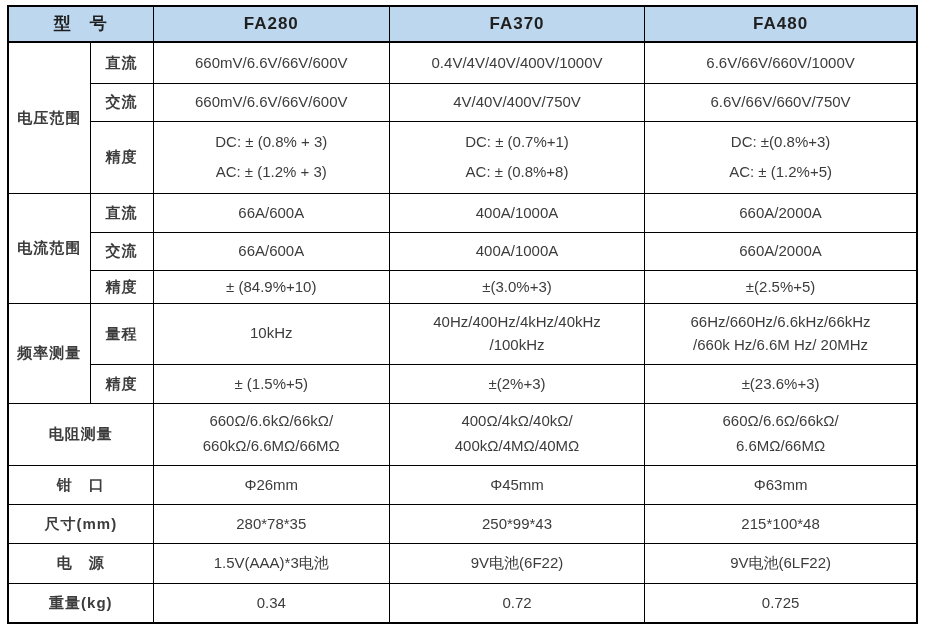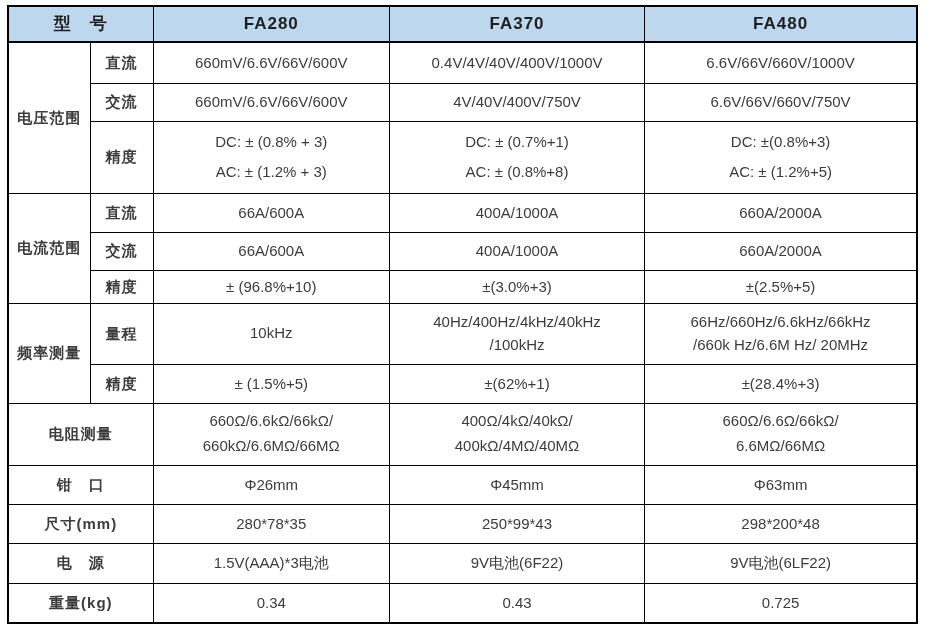--- a/index.html
+++ b/index.html
@@ -122,39 +122,39 @@
       <td class="val">660A/2000A</td>
     </tr>
     <tr class="r-aac">
       <td class="sub">交流</td>
       <td class="val">66A/600A</td>
       <td class="val">400A/1000A</td>
       <td class="val">660A/2000A</td>
     </tr>
     <tr class="r-aacc">
       <td class="sub">精度</td>
-      <td class="val">± (96.8%+10)</td>
+      <td class="val">± (84.9%+10)</td>
       <td class="val">±(3.0%+3)</td>
       <td class="val">±(2.5%+5)</td>
     </tr>
 
     <tr class="r-frange">
       <td class="group" rowspan="2">频率测量</td>
       <td class="sub">量程</td>
       <td class="val">10kHz</td>
       <td class="val">40Hz/400Hz/4kHz/40kHz
 /100kHz</td>
       <td class="val">66Hz/660Hz/6.6kHz/66kHz
 /660k Hz/6.6M Hz/ 20MHz</td>
     </tr>
     <tr class="r-facc">
       <td class="sub">精度</td>
       <td class="val">± (1.5%+5)</td>
-      <td class="val">±(62%+1)</td>
-      <td class="val">±(28.4%+3)</td>
+      <td class="val">±(2%+3)</td>
+      <td class="val">±(23.6%+3)</td>
     </tr>
 
     <tr class="r-res">
       <td class="wide-label" colspan="2">电阻测量</td>
       <td class="val">660Ω/6.6kΩ/66kΩ/
 660kΩ/6.6MΩ/66MΩ</td>
       <td class="val">400Ω/4kΩ/40kΩ/
 400kΩ/4MΩ/40MΩ</td>
       <td class="val">660Ω/6.6Ω/66kΩ/
 6.6MΩ/66MΩ</td>
@@ -164,31 +164,31 @@
       <td class="wide-label" colspan="2">钳　口</td>
       <td class="val">Φ26mm</td>
       <td class="val">Φ45mm</td>
       <td class="val">Φ63mm</td>
     </tr>
 
     <tr class="r-dim">
       <td class="wide-label" colspan="2">尺寸(mm)</td>
       <td class="val">280*78*35</td>
       <td class="val">250*99*43</td>
-      <td class="val">298*200*48</td>
+      <td class="val">215*100*48</td>
     </tr>
 
     <tr class="r-pow">
       <td class="wide-label" colspan="2">电　源</td>
       <td class="val">1.5V(AAA)*3电池</td>
       <td class="val">9V电池(6F22)</td>
       <td class="val">9V电池(6LF22)</td>
     </tr>
 
     <tr class="r-wt">
       <td class="wide-label" colspan="2">重量(kg)</td>
       <td class="val">0.34</td>
-      <td class="val">0.43</td>
+      <td class="val">0.72</td>
       <td class="val">0.725</td>
     </tr>
   </tbody>
     </table>
 </div>
 
 </body></html>

